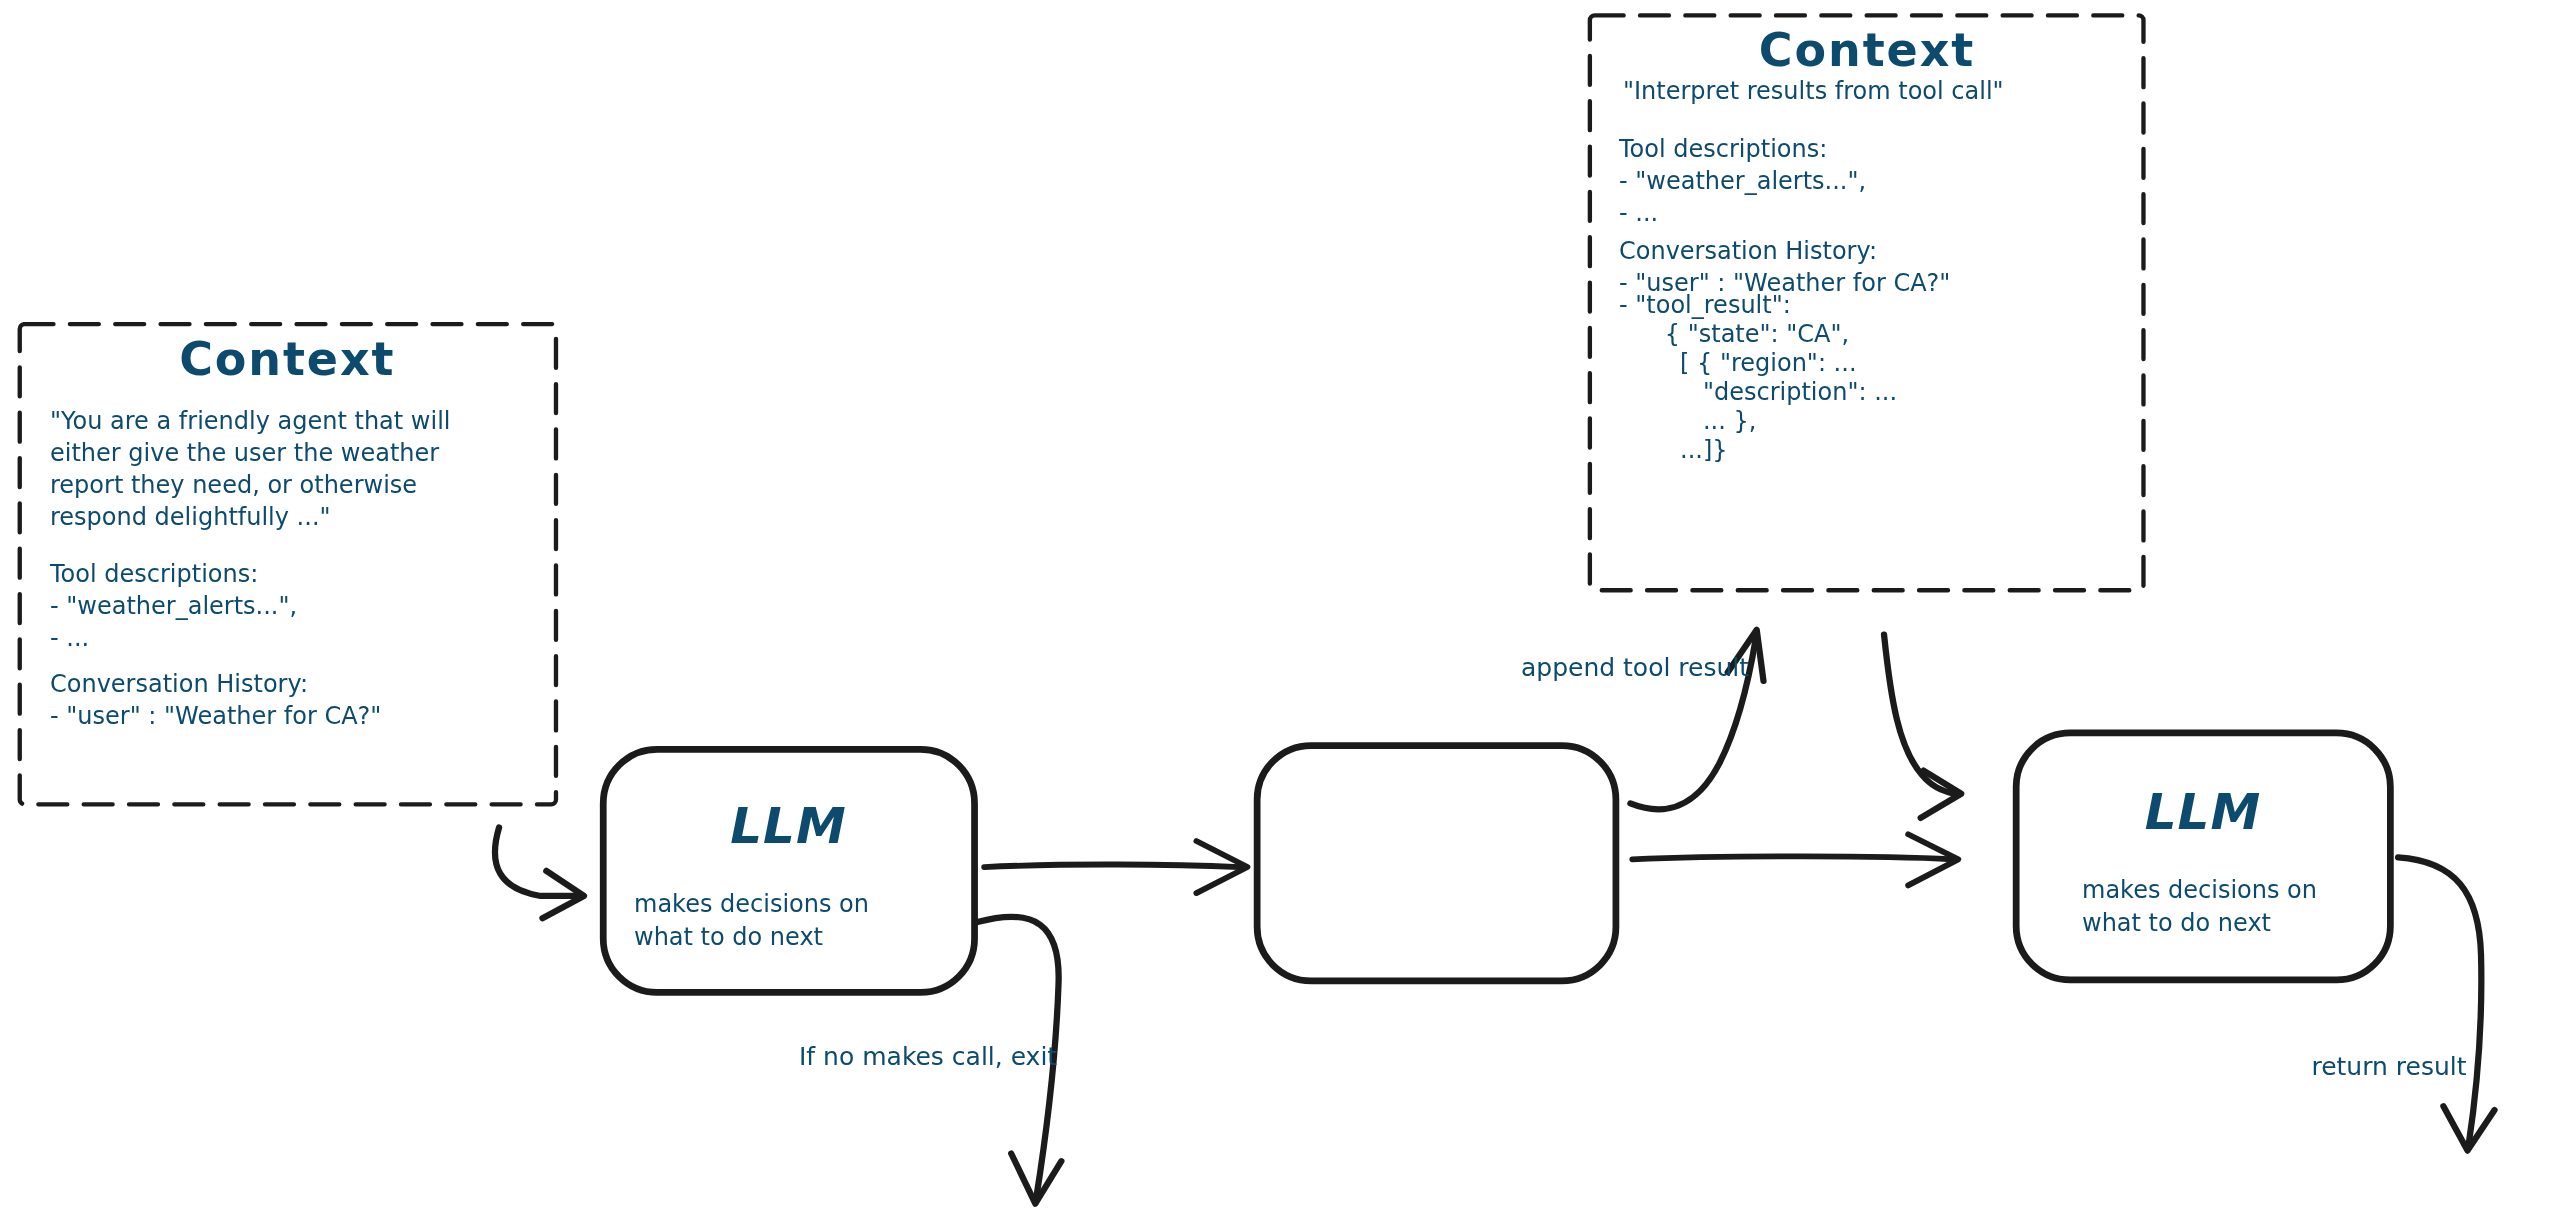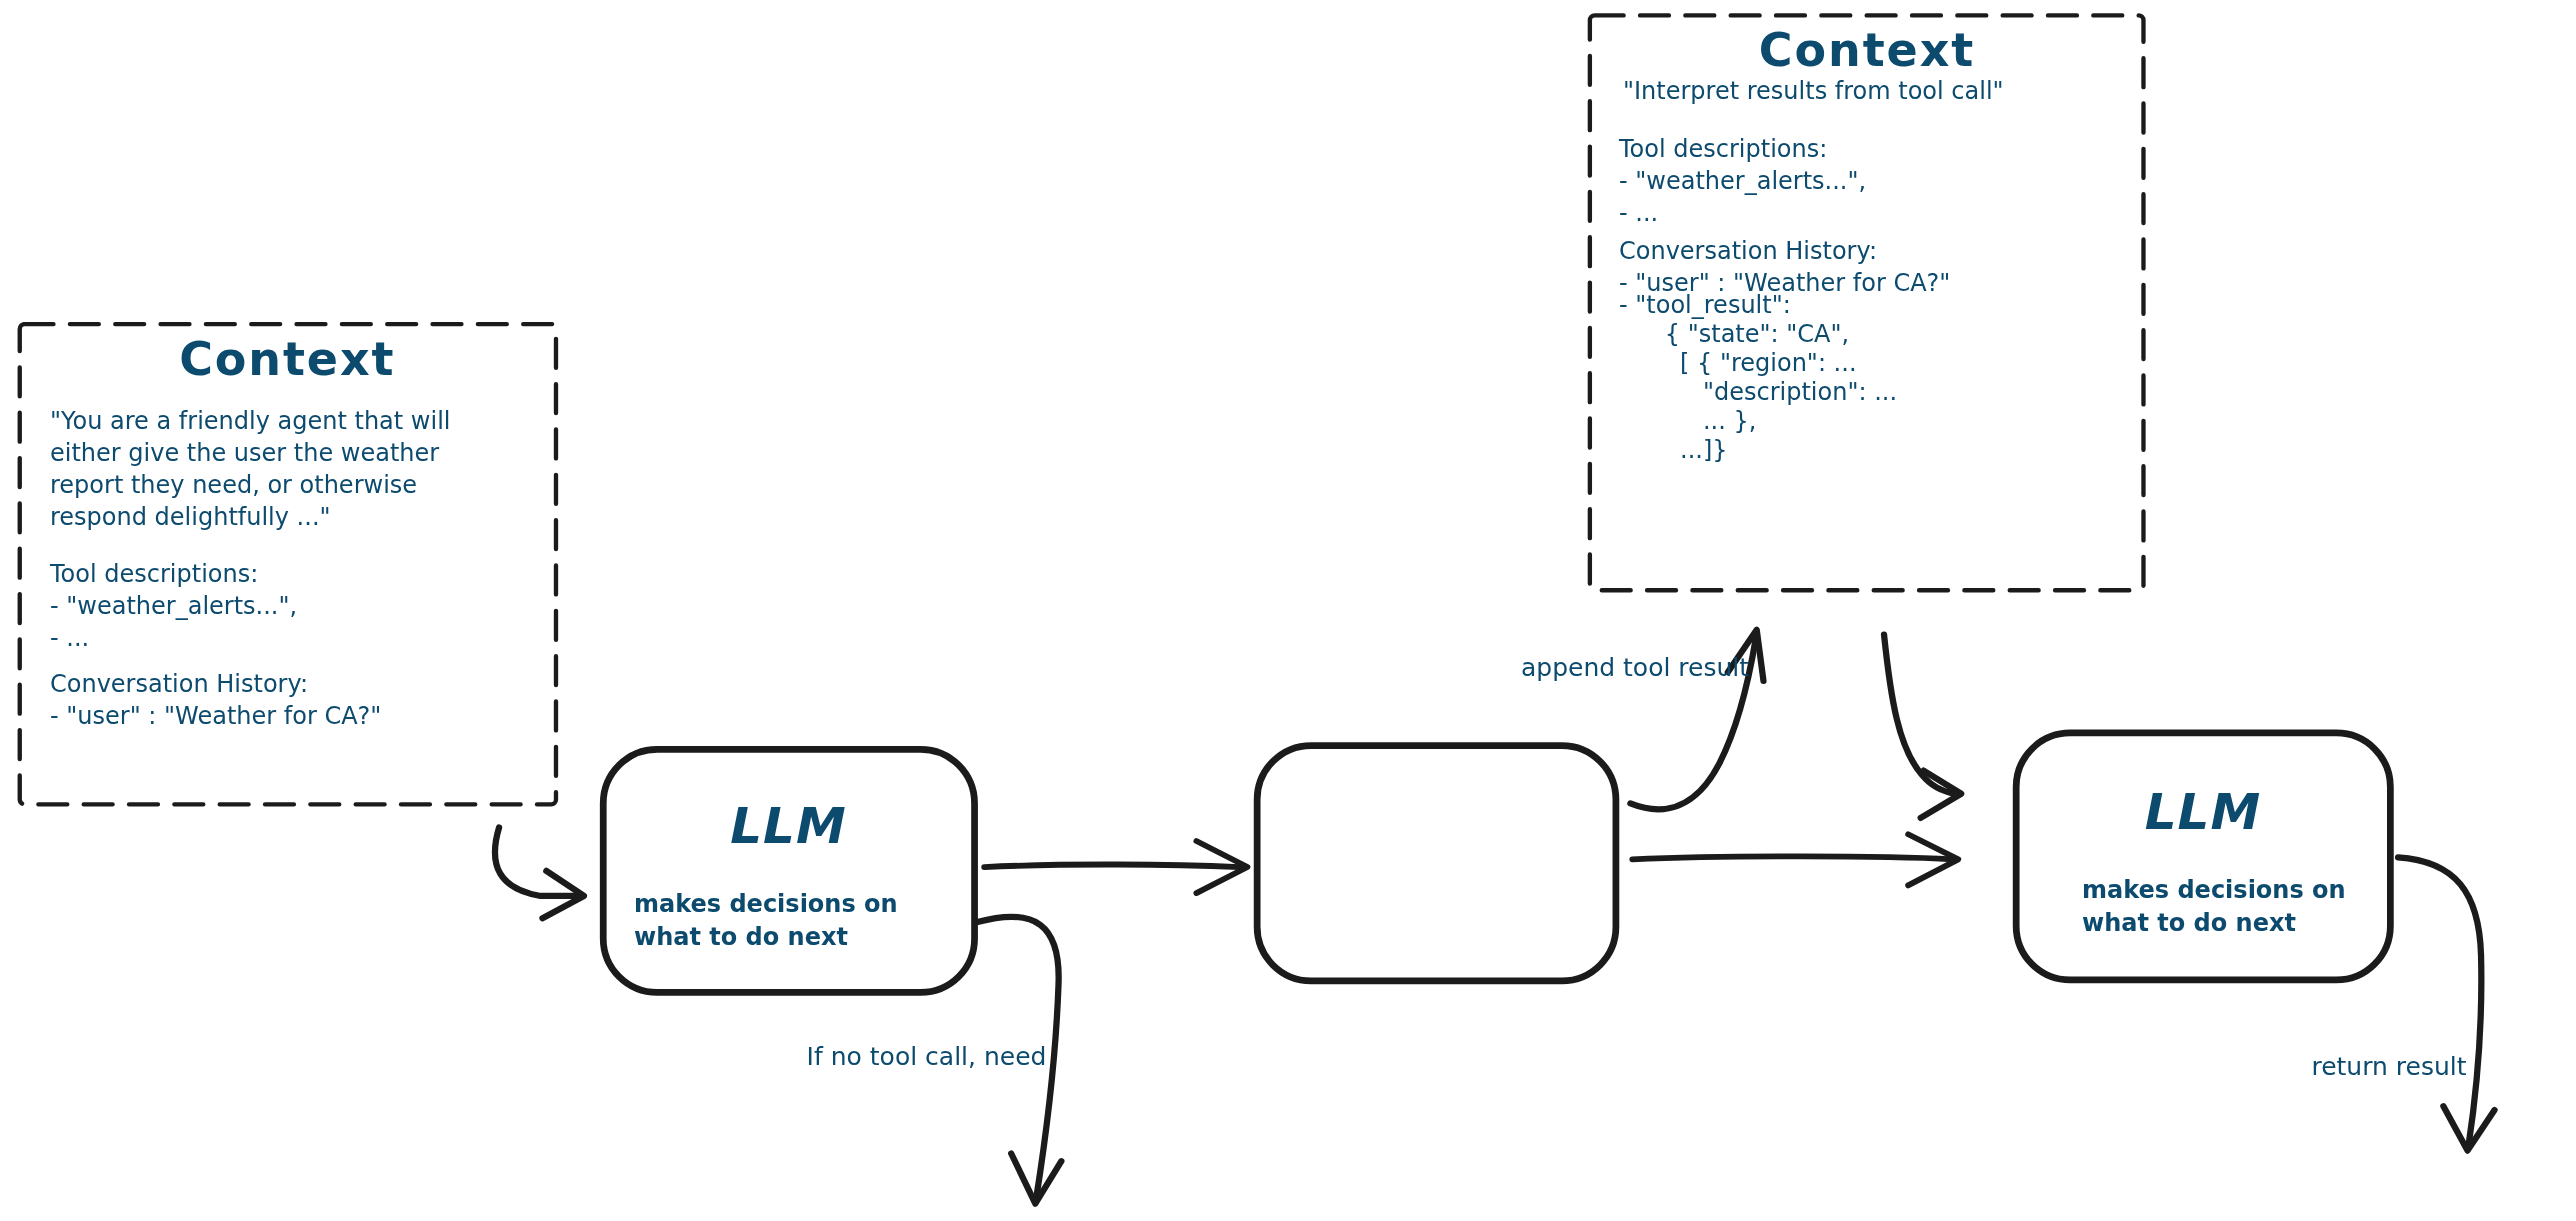--- a/index.html
+++ b/index.html
@@ -43,21 +43,20 @@
     font-size: 24px;
     line-height: 32px;
   }
   .mono-ish {
     font-size: 24px;
     line-height: 29px;
   }
   .node-sub {
     font-size: 24px;
     line-height: 33px;
-    font-weight: bold;
   }
   .arrow-label {
     font-size: 25px;
     text-align: center;
   }
 </style>
 </head>
 <body>
 
 <div class="stage">
@@ -135,17 +134,17 @@
   <div class="t node-title italic" style="left:603px; top:797px; width:371px;">LLM</div>
   <div class="t node-sub" style="left:634px; top:888px;">makes decisions on
 what to do next</div>
 
 
   <div class="t node-title italic" style="left:2016px; top:783px; width:374px;">LLM</div>
   <div class="t node-sub" style="left:2082px; top:874px;">makes decisions on
 what to do next</div>
 
   <div class="t arrow-label" style="left:1500px; top:653px; width:270px;">append tool result</div>
-  <div class="t arrow-label" style="left:799px; top:1042px; width:255px;">If no tool call, need</div>
+  <div class="t arrow-label" style="left:799px; top:1042px; width:255px;">If no makes call, exit</div>
   <div class="t arrow-label" style="left:2283px; top:1052px; width:212px;">return result</div>
 
 </div>
 
 
 </body></html>

